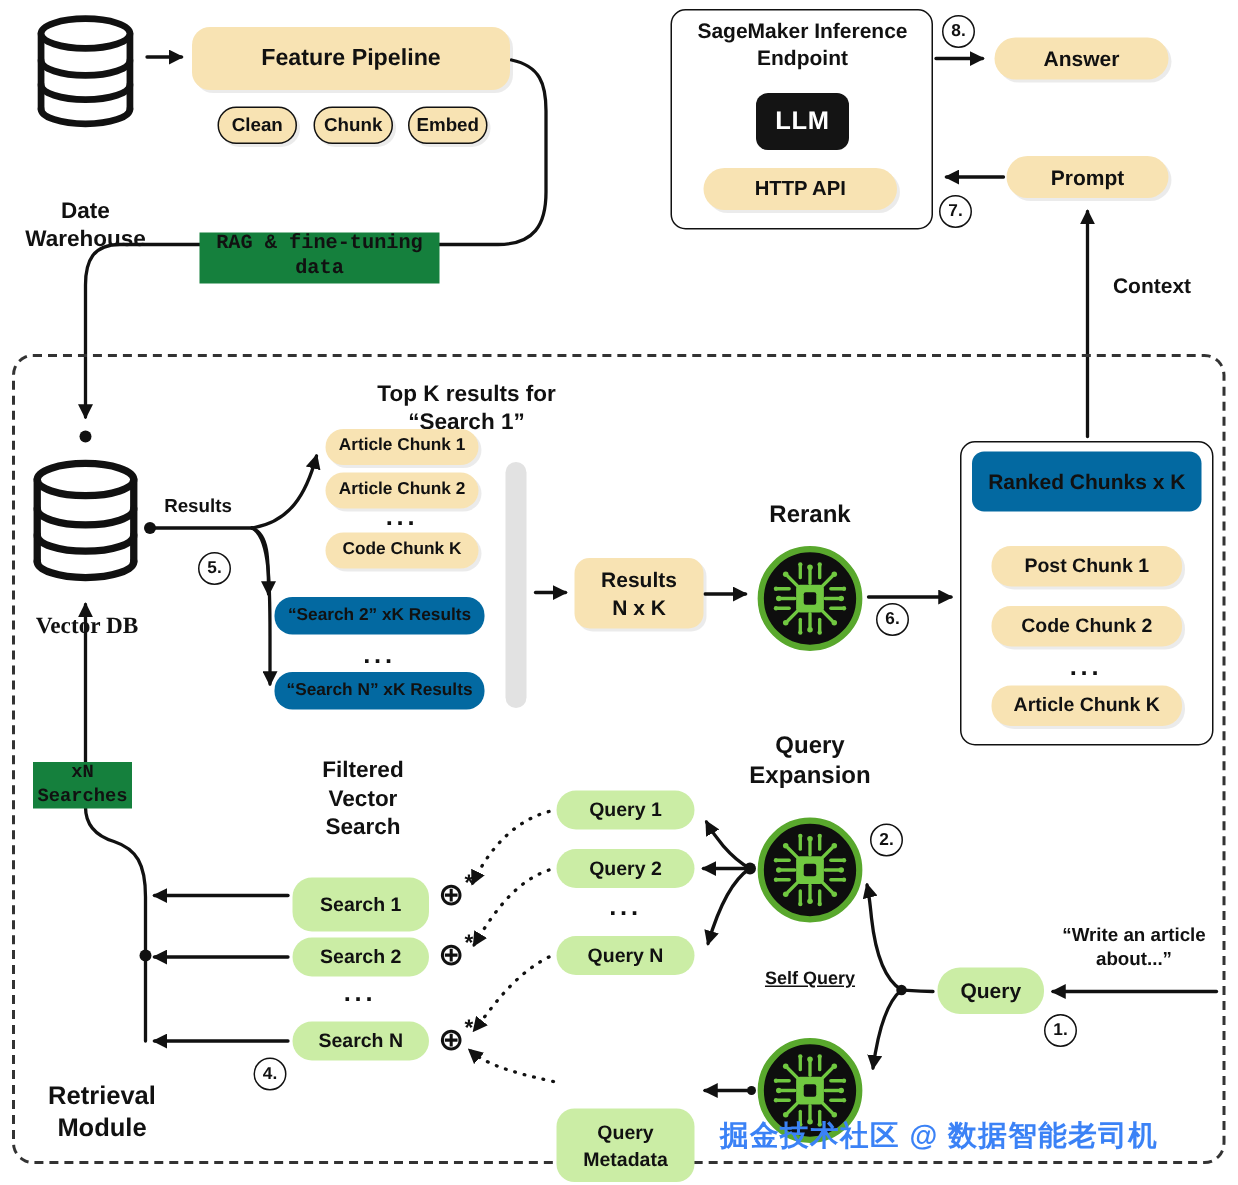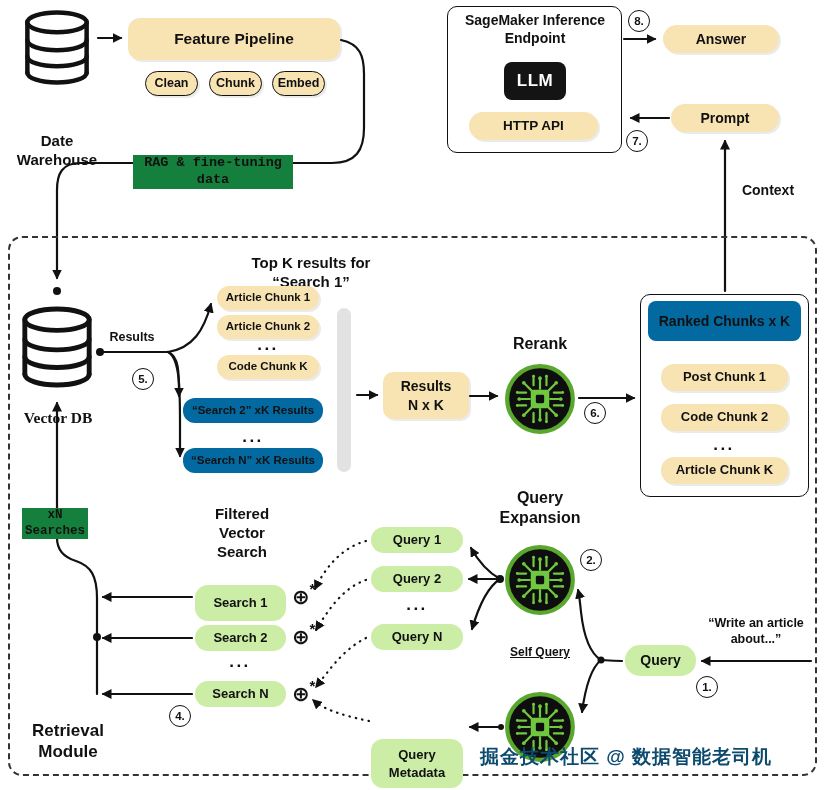--- a/index.html
+++ b/index.html
@@ -18,21 +18,21 @@
           font-weight:bold; font-size:11.5px; z-index:3; }
   .ellip{ position:absolute; font-weight:bold; font-size:17px; letter-spacing:2.5px;
           text-align:center; line-height:1; }
   .box  { position:absolute; background:#fff; border:1.6px solid #111; border-radius:10px; }
   .oplus{ position:absolute; display:flex; align-items:flex-start; font-weight:bold; }
   .oplus .sym { font-size:21px; line-height:1; }
   .oplus .st  { font-size:15px; line-height:1; margin-top:-5px; }
   svg.bg { position:absolute; left:0; top:0; z-index:0; }
   .node { z-index:2; }
   .whitebg { background:#15803d; padding:0 3px; z-index:2;font-family:Liberation Mono, monospace; }
-  #watermark { position:absolute; font-weight:bold; font-size:19px; color:#0c4a6e;
+  #watermark { position:absolute; font-weight:bold; font-size:19px; color:#3b82f6;
                letter-spacing:1px; white-space:nowrap; z-index:5; }
 </style>
 </head>
 <body>
 
 <div id="canvas">
 
   <svg class="bg" width="825" height="790" viewBox="0 0 825 790">
     <defs>
       <marker id="arr" viewBox="0 0 10 10" refX="8.5" refY="5" markerWidth="10" markerHeight="10" orient="auto-start-reverse" markerUnits="userSpaceOnUse">

